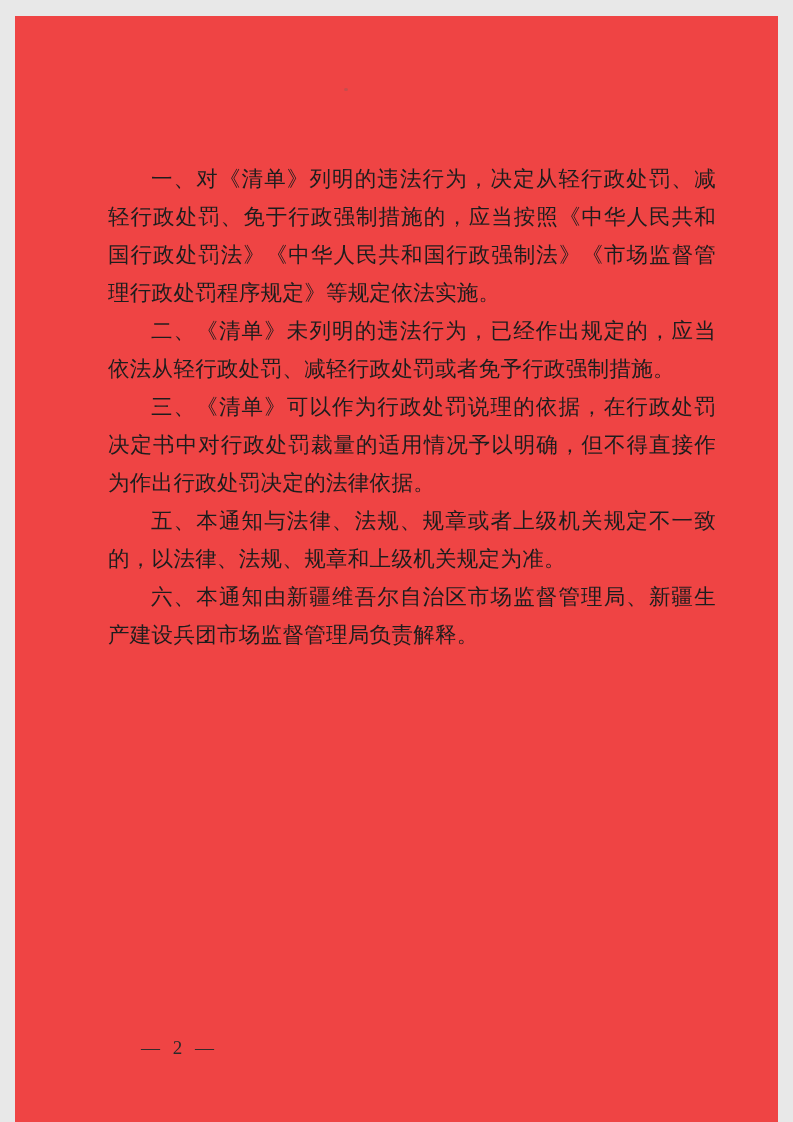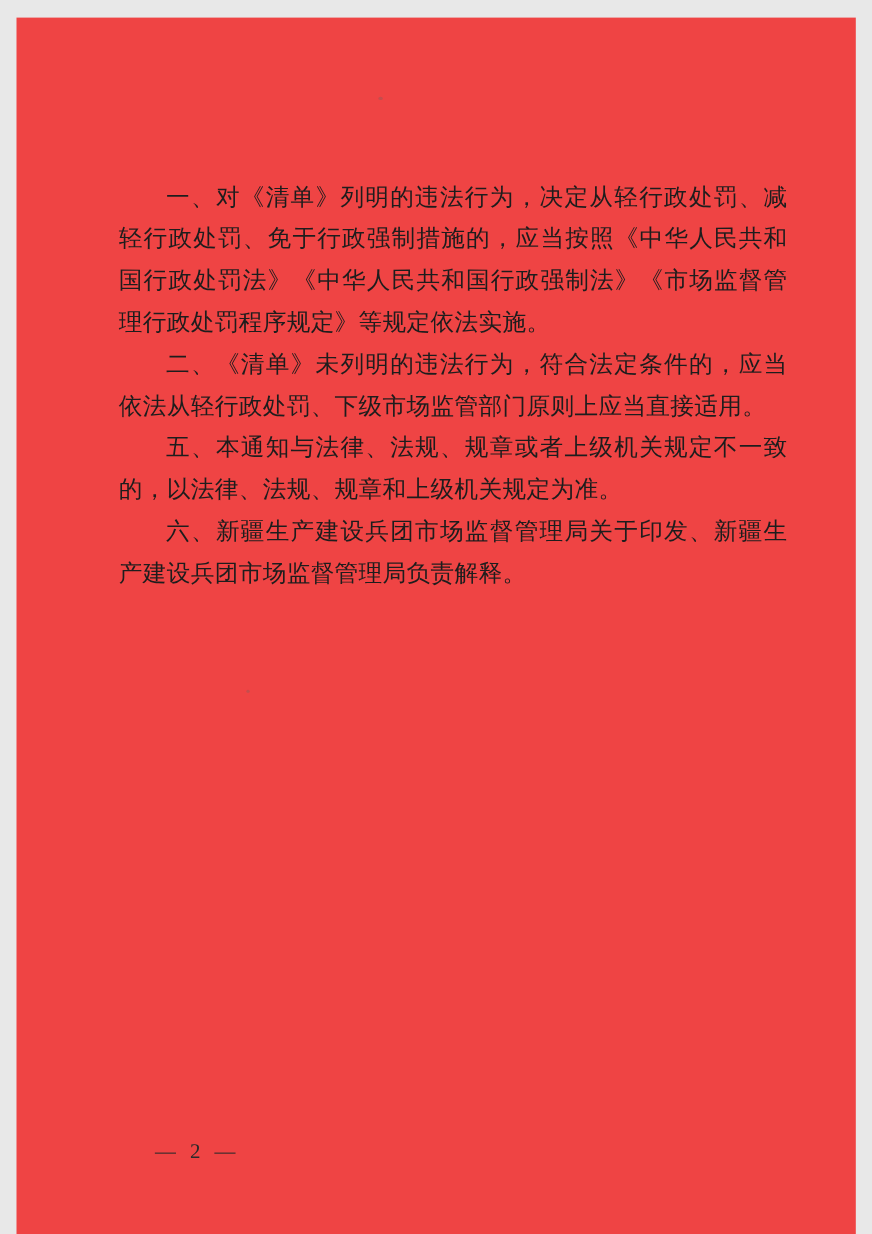--- a/index.html
+++ b/index.html
@@ -52,19 +52,20 @@
 </style>
 </head>
 <body>
 
 <div class="page">
   <span class="scan-speck speck-1"></span>
   <span class="scan-speck speck-2"></span>
 
   <div class="doc-body">
       <p>一、对《清单》列明的违法行为，决定从轻行政处罚、减轻行政处罚、免于行政强制措施的，应当按照《中华人民共和国行政处罚法》《中华人民共和国行政强制法》《市场监督管理行政处罚程序规定》等规定依法实施。</p>
-      <p>二、《清单》未列明的违法行为，符合法定条件的，应当依法从轻行政处罚、下级市场监管部门原则上应当直接适用。</p>
+      <p>二、《清单》未列明的违法行为，已经作出规定的，应当依法从轻行政处罚、减轻行政处罚或者免予行政强制措施。</p>
+      <p>三、《清单》可以作为行政处罚说理的依据，在行政处罚决定书中对行政处罚裁量的适用情况予以明确，但不得直接作为作出行政处罚决定的法律依据。</p>
       <p>五、本通知与法律、法规、规章或者上级机关规定不一致的，以法律、法规、规章和上级机关规定为准。</p>
-      <p>六、新疆生产建设兵团市场监督管理局关于印发、新疆生产建设兵团市场监督管理局负责解释。</p>
+      <p>六、本通知由新疆维吾尔自治区市场监督管理局、新疆生产建设兵团市场监督管理局负责解释。</p>
     </div>
 
   <div class="page-number">— 2 —</div>
 </div>
 
 </body></html>

